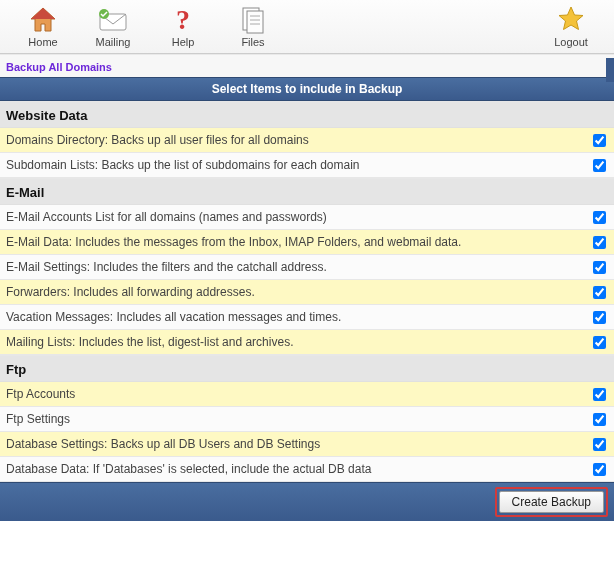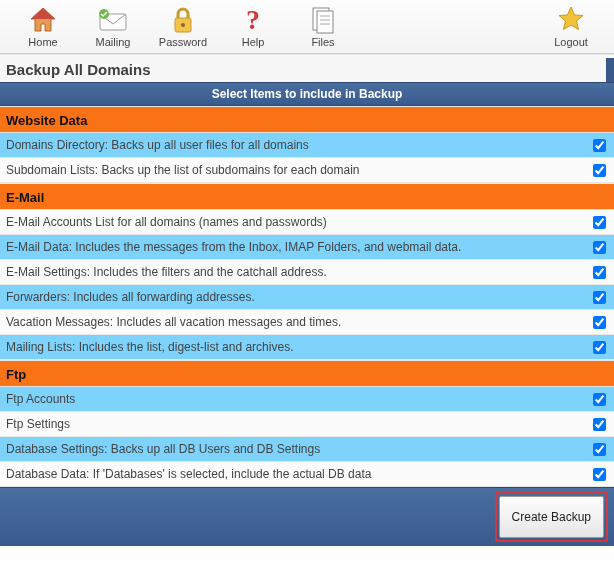--- a/index.html
+++ b/index.html
@@ -25,51 +25,51 @@
     align-items: center;
     width: 70px;
     cursor: pointer;
     font-size: 11px;
     color: #444;
   }
   .tool-item .ico { height: 32px; display:flex; align-items:center; justify-content:center; }
   .spacer { flex: 1; }
   .page-title {
     font-weight: bold;
-    font-size: 15px;
+    font-size: 11px;
     padding: 6px 6px 4px 6px;
-    color: #404040;
+    color: #6d28d9;
     background: #f7f7f7;
     border-top: 1px solid #e9e9e9;
   }
   .section-bar {
     background: linear-gradient(#4a6ea0,#3a5a8c);
     color: #fff;
     font-weight: bold;
     font-size: 12px;
     padding: 4px 6px;
     border-top: 1px solid #2f4a72;
     border-bottom: 1px solid #2f4a72;
     text-align: center;
   }
   .group-head {
     font-weight: bold;
     font-size: 13px;
     padding: 6px 6px 4px 6px;
     color: #111;
-    background: #f97316;
+    background: #e5e5e5;
     border-top: 1px solid #e7e7e7;
     border-bottom: 1px solid #e0e0e0;
   }
   .row {
     display: flex;
     align-items: center;
     padding: 5px 6px;
     border-bottom: 1px solid #e7e7e7;
-    background: #7dd3fc;
+    background: #fef9c3;
     color: #444;
     font-size: 12px;
   }
   .row:nth-child(odd){ background:#fbfbfb; }
   .row .label { flex: 1; padding-right: 8px; }
   .row input[type=checkbox] { margin: 0 2px 0 6px; }
   .footer-bar {
     background: linear-gradient(#4a6ea0,#3a5a8c);
     padding: 4px 6px;
     display: flex;
@@ -77,21 +77,21 @@
     border-top: 1px solid #2f4a72;
   }
   .btn-wrap {
     border: 2px solid #d23a3a;
     padding: 2px;
     border-radius: 2px;
   }
   button.create {
     font-family: inherit;
     font-size: 12px;
-    padding: 13px 12px;
+    padding: 3px 12px;
     background: linear-gradient(#fefefe,#e6e6e6);
     border: 1px solid #999;
     border-radius: 2px;
     color: #222;
     cursor: pointer;
   }
   .right-edge {
     position: absolute;
     top: 58px;
     right: 0;
@@ -122,30 +122,20 @@
             <rect x="3" y="7" width="26" height="16" rx="2" fill="#fff" stroke="#999"></rect>
             <polyline points="3,7 16,17 29,7" fill="none" stroke="#999"></polyline>
             <circle cx="7" cy="7" r="5" fill="#6fb84c"></circle>
             <path d="M4 7 l2 2 l4 -4" stroke="#fff" stroke-width="1.5" fill="none"></path>
           </svg>
     </span>
     <span>Mailing</span>
   </div>
   <div class="tool-item">
     <span class="ico">
-      <svg width="24" height="30" viewBox="0 0 24 30">
-            <rect x="4" y="13" width="16" height="14" rx="2" fill="#f2c44d" stroke="#c79a2a"></rect>
-            <path d="M7 13 v-4 a5 5 0 0 1 10 0 v4" fill="none" stroke="#c79a2a" stroke-width="3"></path>
-            <circle cx="12" cy="20" r="2" fill="#8a6a1a"></circle>
-          </svg>
-    </span>
-    <span>Password</span>
-  </div>
-  <div class="tool-item">
-    <span class="ico">
       <svg width="20" height="30" viewBox="0 0 20 30">
             <text x="10" y="24" text-anchor="middle" font-size="28" font-weight="bold" fill="#d23a3a" font-family="Georgia">?</text>
           </svg>
     </span>
     <span>Help</span>
   </div>
   <div class="tool-item">
     <span class="ico">
       <svg width="26" height="30" viewBox="0 0 26 30">
             <rect x="3" y="3" width="16" height="22" fill="#fff" stroke="#888"></rect>

